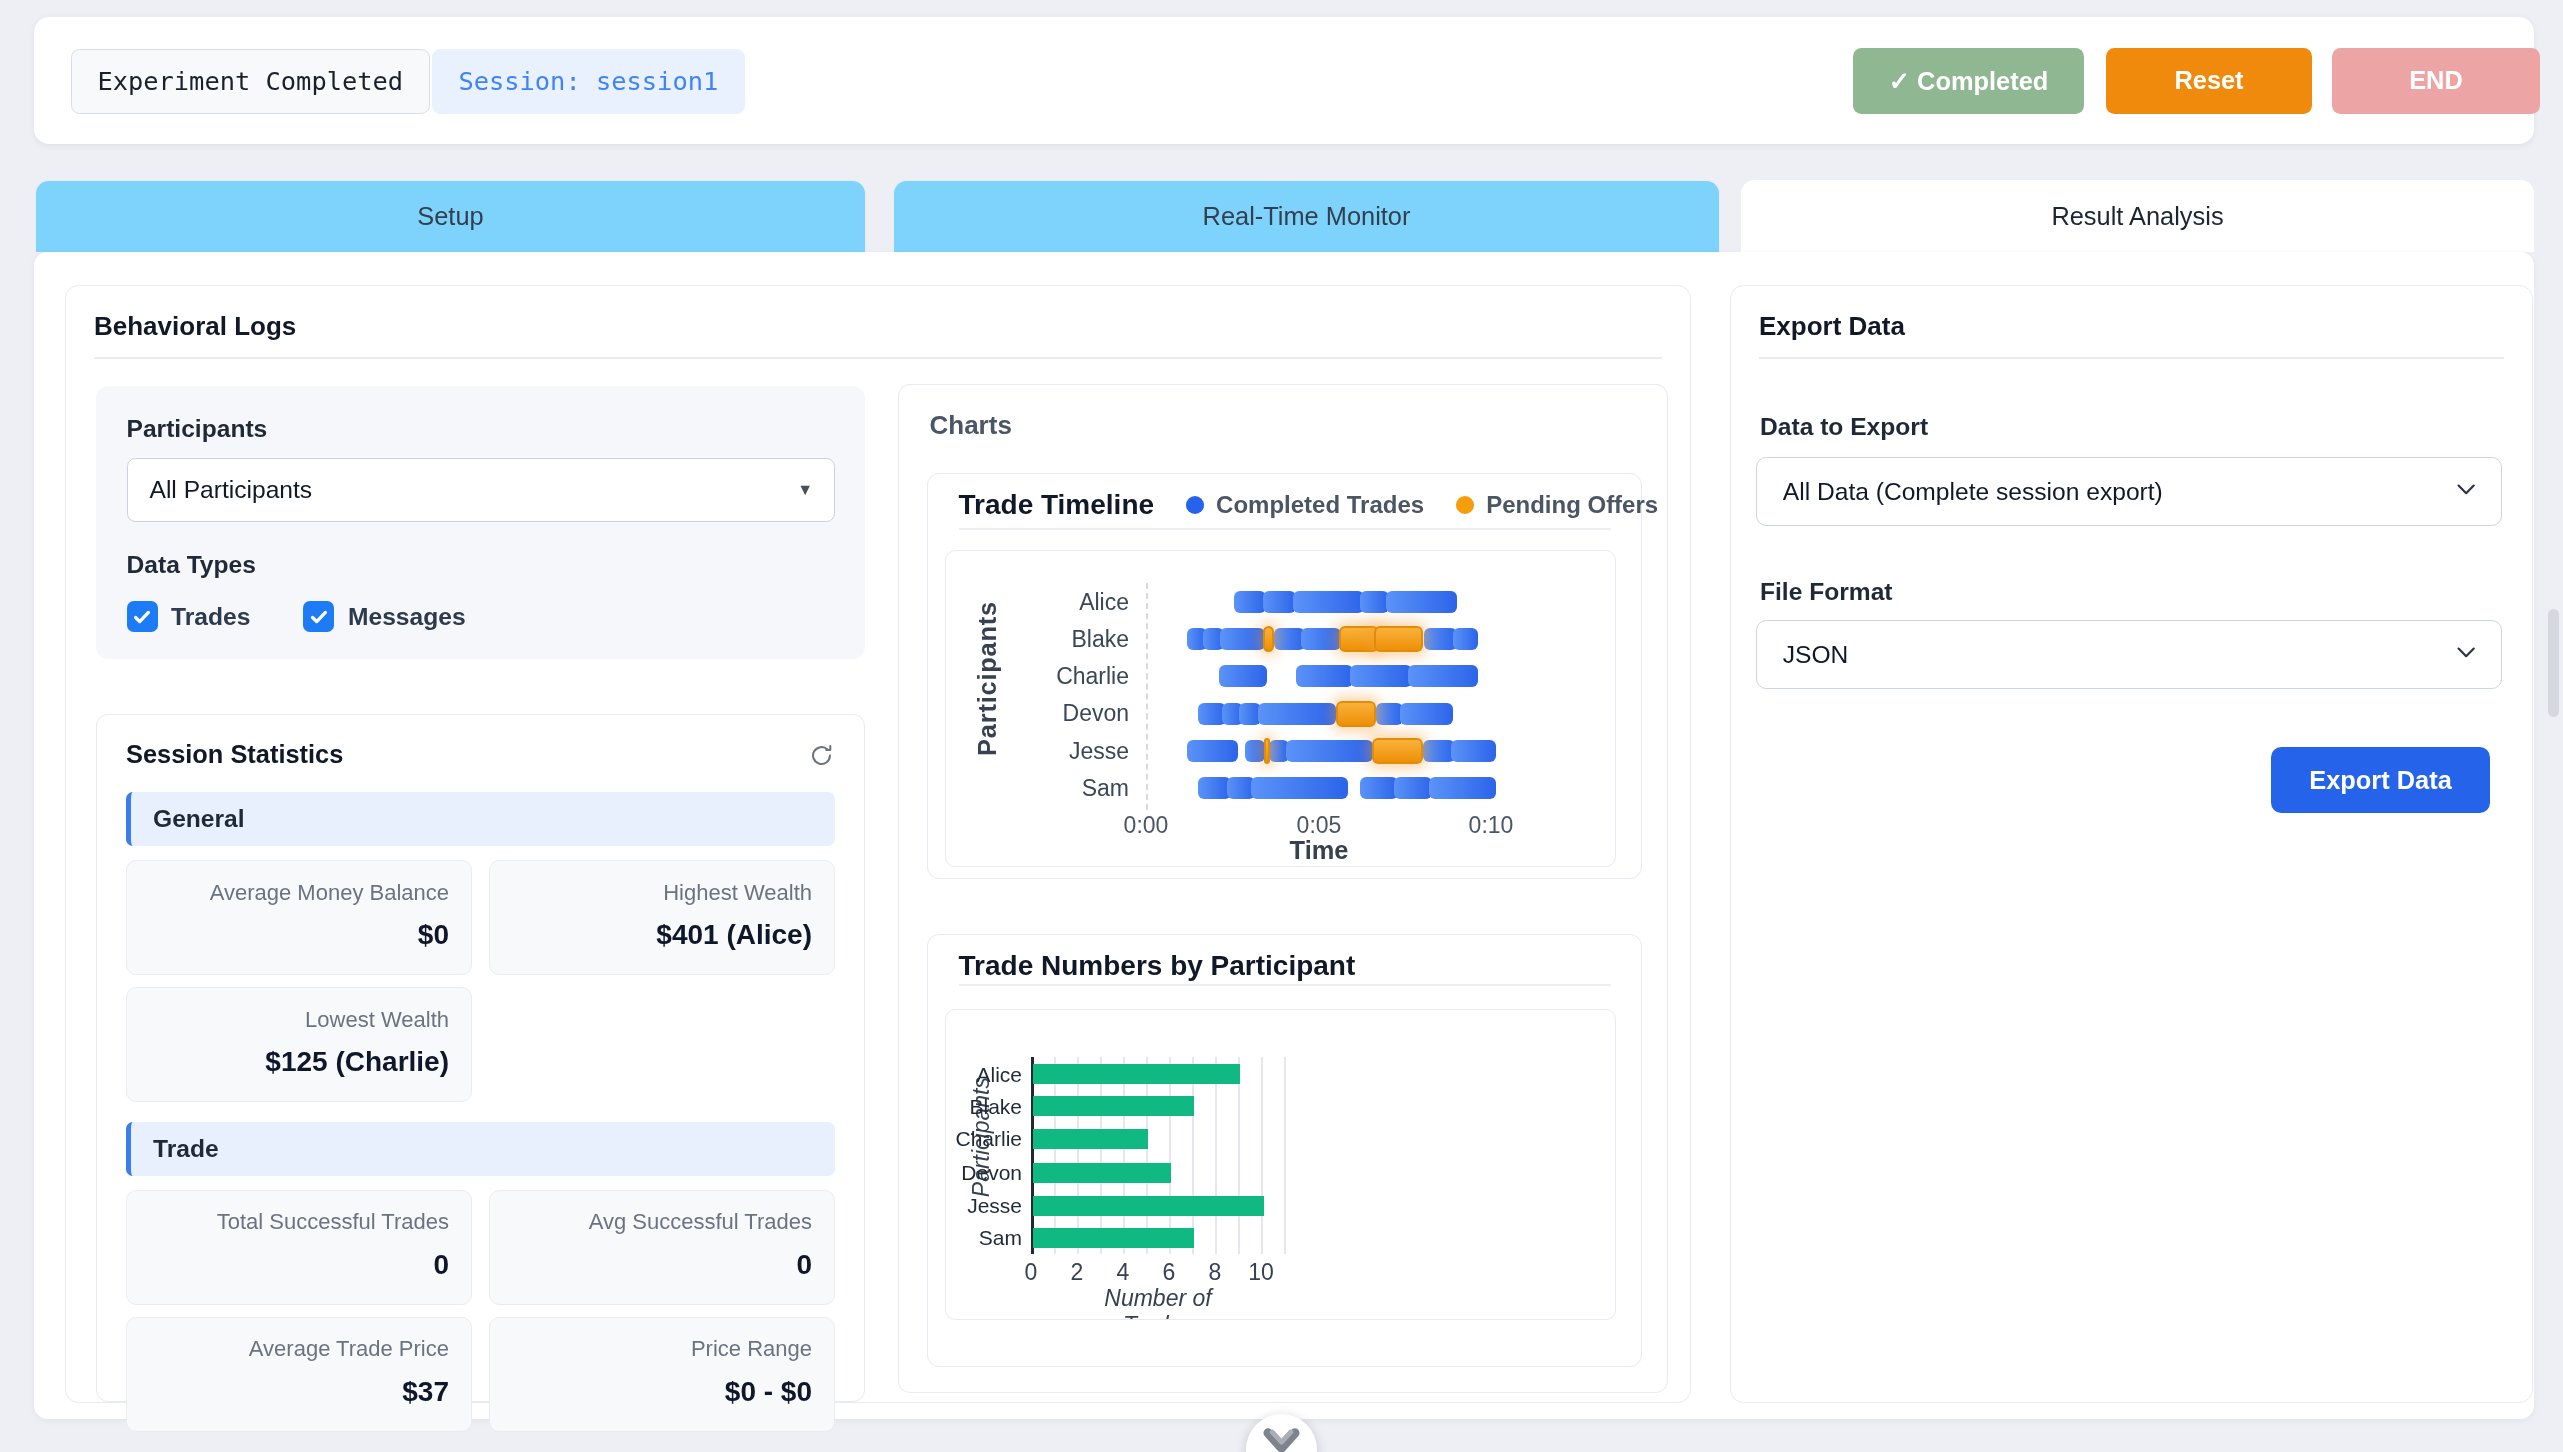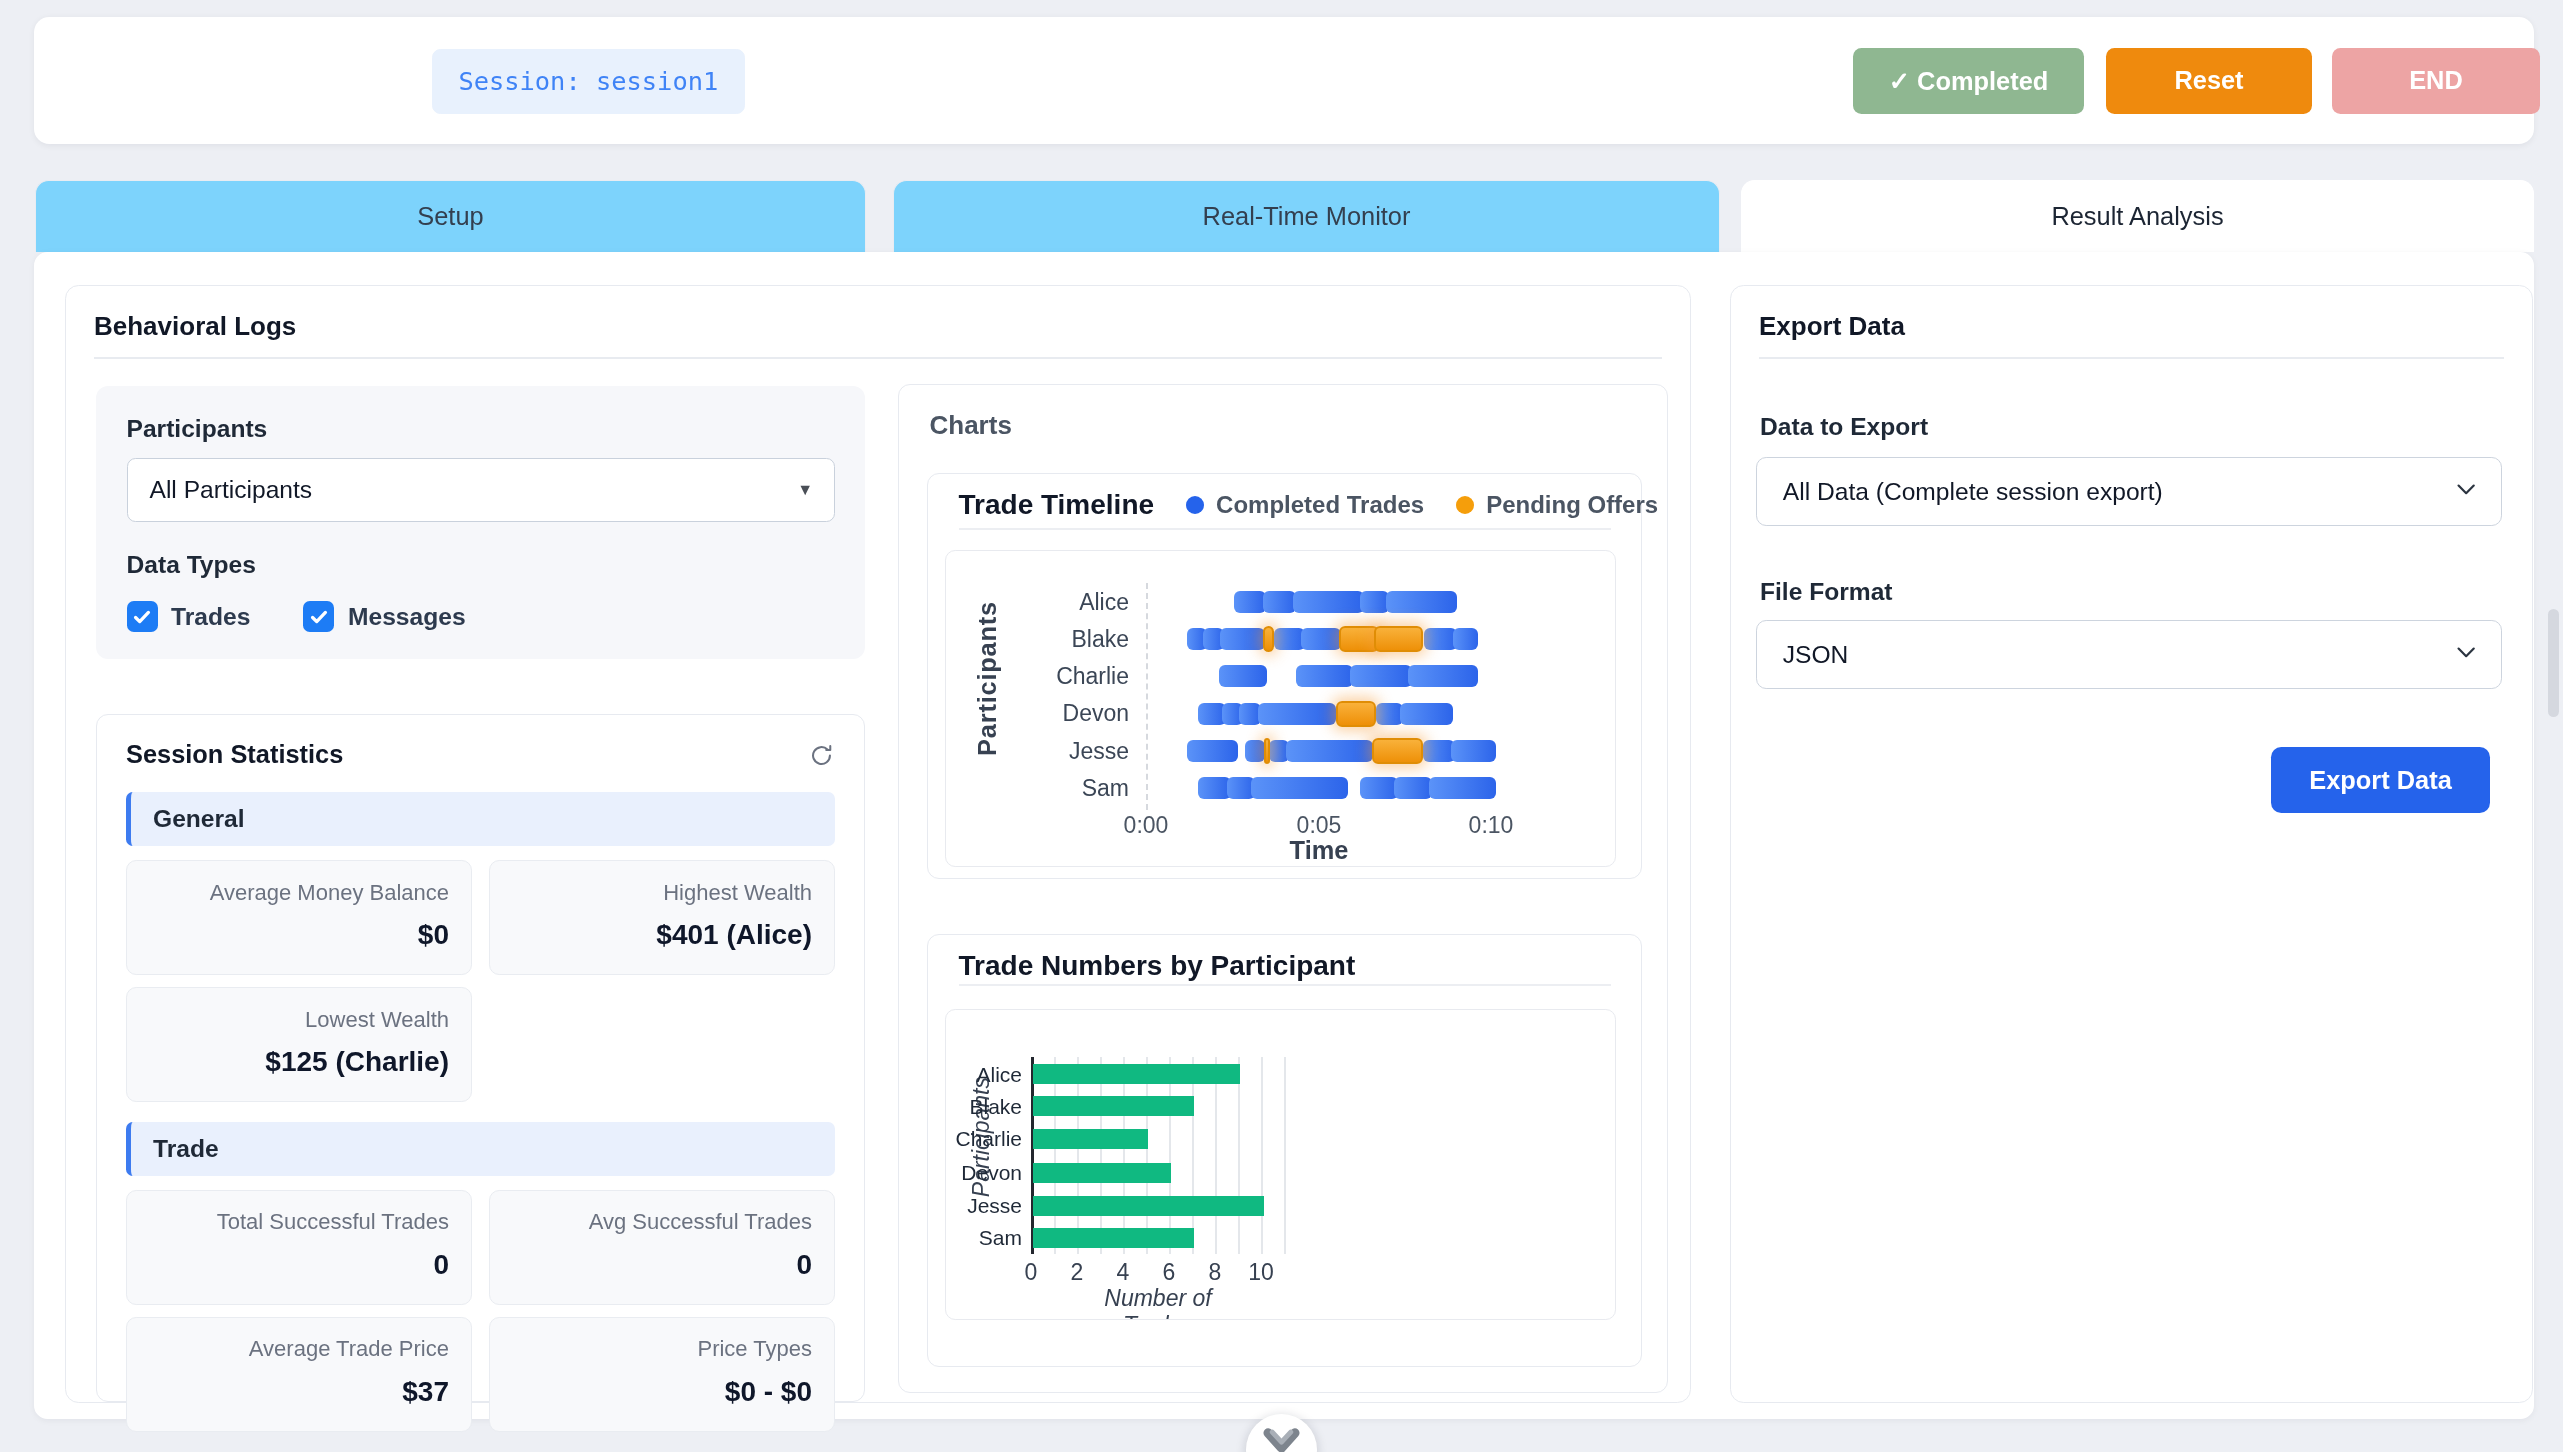--- a/index.html
+++ b/index.html
@@ -103,20 +103,21 @@
     color:#fff;font-family:"Liberation Sans",sans-serif;font-weight:700;font-size:25.4px;cursor:pointer;}
   
   .scrollbar-thumb{position:absolute;left:2548px;top:609px;width:11px;height:108px;background:#d5d8df;border-radius:6px;}
   .scroll-hint{position:absolute;left:1246px;top:1414px;width:71px;height:71px;border-radius:50%;background:#fff;
     box-shadow:0 1.7px 10.2px rgba(15,23,42,.18);display:flex;justify-content:center;}
 </style>
 </head>
 <body>
 
 <div class="header-card">
+  <div class="badge status">Experiment Completed</div>
   <div class="badge session">Session: session1</div>
   <button class="hbtn completed">✓ Completed</button>
   <button class="hbtn reset">Reset</button>
   <button class="hbtn end">END</button>
 </div>
 
 <div class="tab tab1">Setup</div>
 <div class="tab tab2">Real-Time Monitor</div>
 <div class="tab tab3 active">Result Analysis</div>
 
@@ -188,21 +189,21 @@
       </div>
       <div class="stat-box">
         <div class="stat-label">Avg Successful Trades</div>
         <div class="stat-value">0</div>
       </div>
       <div class="stat-box">
         <div class="stat-label">Average Trade Price</div>
         <div class="stat-value">$37</div>
       </div>
       <div class="stat-box">
-        <div class="stat-label">Price Types</div>
+        <div class="stat-label">Price Range</div>
         <div class="stat-value">$0 - $0</div>
       </div>
     </div>
   </div>
 
   <div class="charts-card">
     <div class="charts-title">Charts</div>
 
     <div class="chart-card timeline">
       <div class="chart-head">

